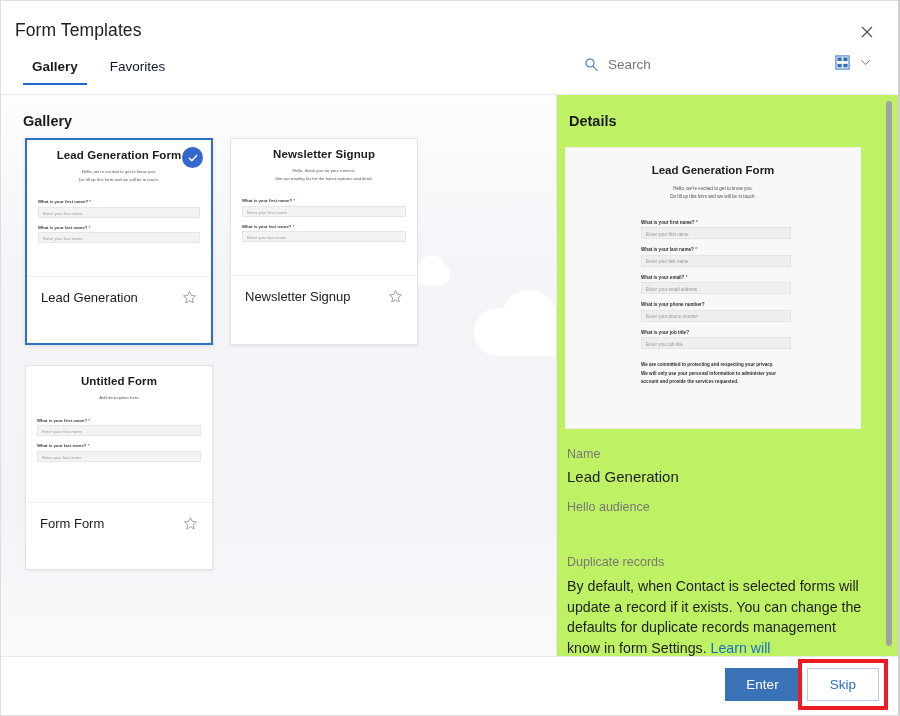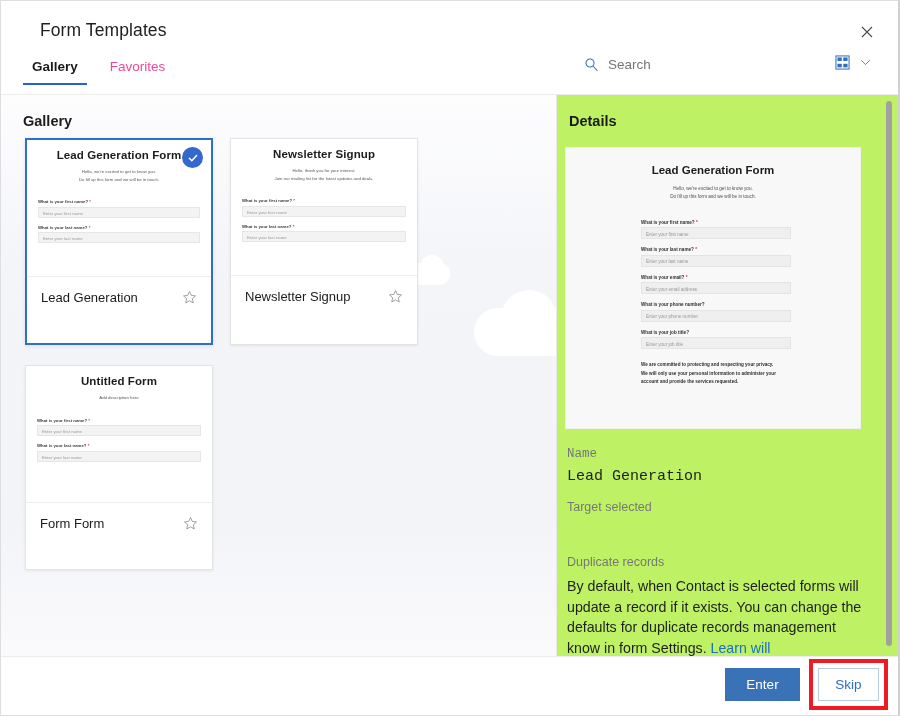--- a/index.html
+++ b/index.html
@@ -17,21 +17,21 @@
     border-right: 2px solid #d0d0d0;
   }
 
   
   .dlg-header {
     position: relative;
     height: 58px;
   }
   .dlg-title {
     position: absolute;
-    left: 39px; top: 19px;
+    left: 14px; top: 19px;
     font-size: 17.5px;
     color: #212121;
     font-weight: 400;
     letter-spacing: .1px;
   }
   .close-btn {
     position: absolute;
     right: 14px; top: 14px;
     width: 34px; height: 34px;
     display: flex; align-items: center; justify-content: center;
@@ -47,21 +47,21 @@
     position: relative;
     height: 36px;
     border-bottom: 1px solid #ebebeb;
   }
   .tabs { position: absolute; left: 22px; top: 0; display: flex; }
   .tab {
     position: relative;
     padding: 0 9px 11px 9px;
     margin-right: 14px;
     font-size: 13.5px;
-    color: #ec4899;
+    color: #0f172a;
     cursor: pointer;
     white-space: nowrap;
   }
   .tab.active { color: #1b1b1b; font-weight: 600; }
   .tab.active::after {
     content: "";
     position: absolute;
     left: 0; right: 0; bottom: 0;
     height: 2.5px;
     background: #2266cc;
@@ -314,21 +314,21 @@
     cursor: pointer;
   }
   .skip-wrap {
     position: absolute;
     right: 10px; top: 2px;
     padding: 5px;
     border: 4px solid #ed1c24;
     background: #ffffff;
   }
   .btn-skip {
-    width: 61px; height: 33px;
+    width: 72px; height: 33px;
     background: #ffffff;
     color: #2f6fc4;
     border: 1px solid #b9cbe4;
     font-size: 13.5px;
     font-family: "Liberation Sans", sans-serif;
     cursor: pointer;
   }
 </style>
 </head>
 <body>
@@ -498,27 +498,27 @@
             <div class="pv-input">Enter your job title</div>
           </div>
           <div class="pv-note">
             <div>We are committed to protecting and respecting your privacy.</div>
             <div>We will only use your personal information to administer your</div>
             <div>account and provide the services requested.</div>
           </div>
         </div>
       </div>
 
-      <div class="meta" style="top:352px;font-family:Liberation Mono, monospace;">
+      <div class="meta" style="top:352px;">
         <div class="meta-label">Name</div>
         <div class="meta-value">Lead Generation</div>
       </div>
 
       <div class="meta" style="top:405px;">
-        <div class="meta-label">Target selected</div>
+        <div class="meta-label">Hello audience</div>
       </div>
 
       <div class="meta" style="top:460px; width:305px;">
         <div class="meta-label">Duplicate records</div>
         <div class="meta-para"><span>By default, when Contact is selected forms will update a record if it exists. You can change the defaults for duplicate records management know in form Settings. </span><a class="lnk">Learn will</a></div>
       </div>
 
       <div class="v-scroll"></div>
     </div>
   </div>

